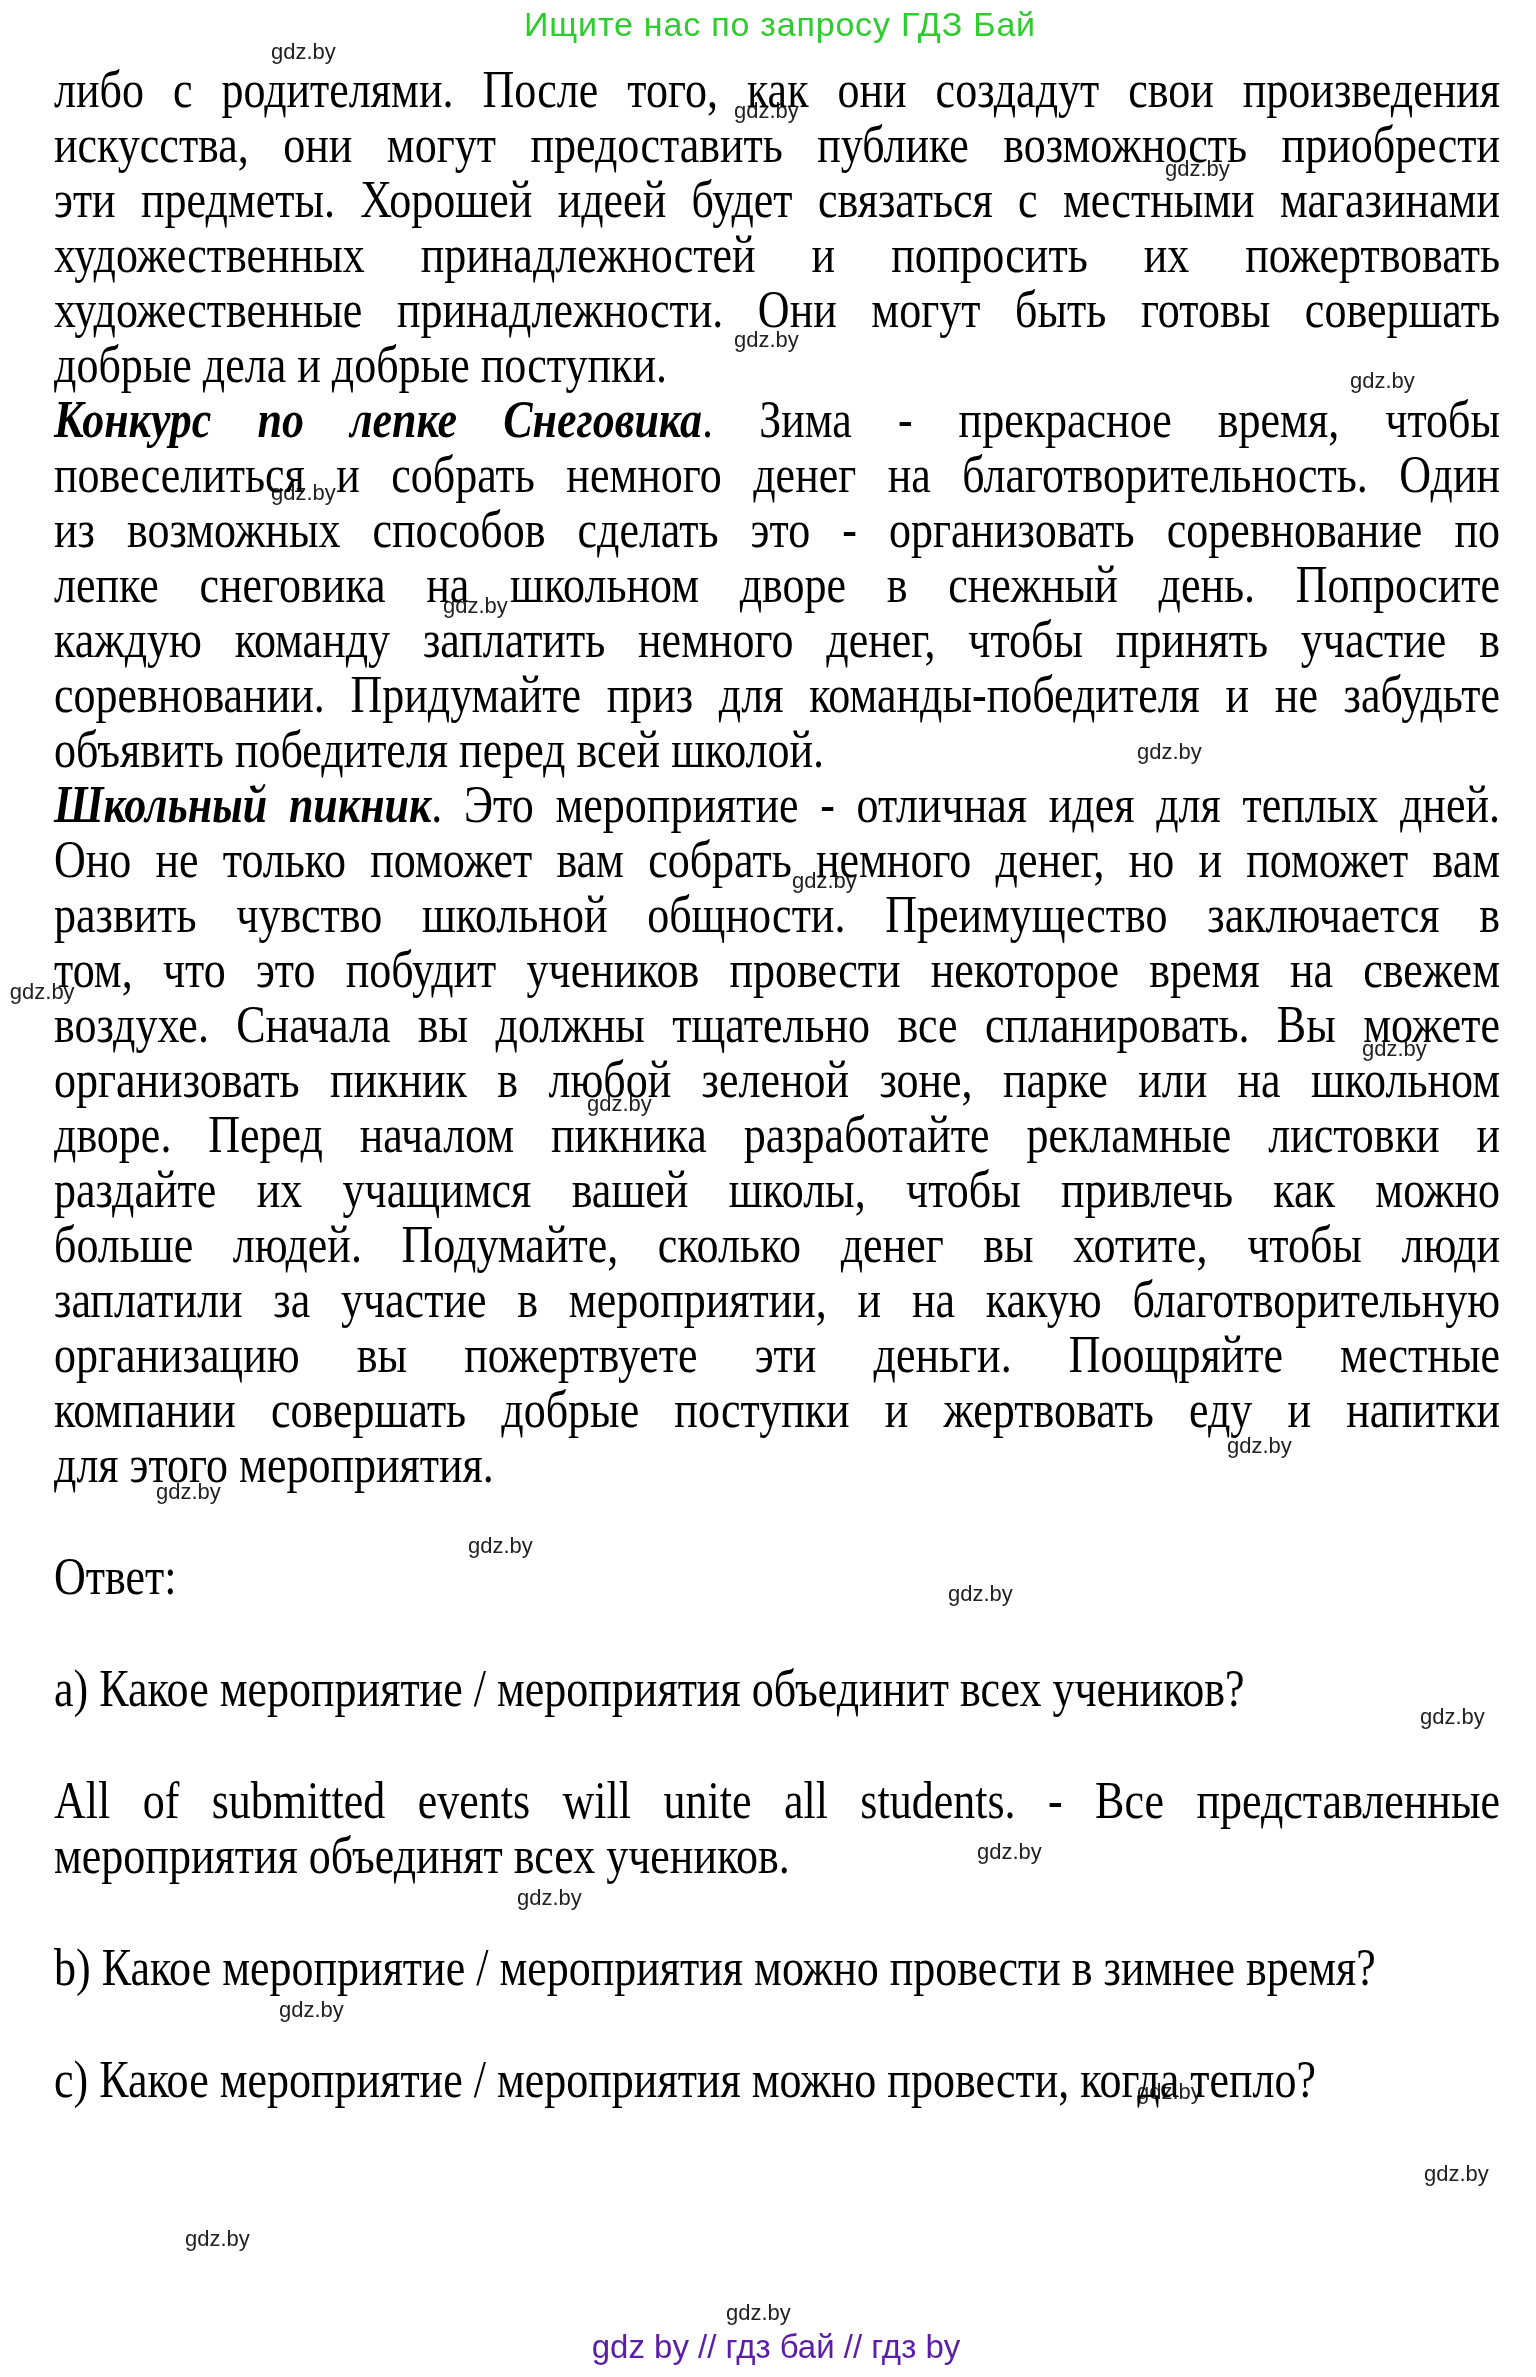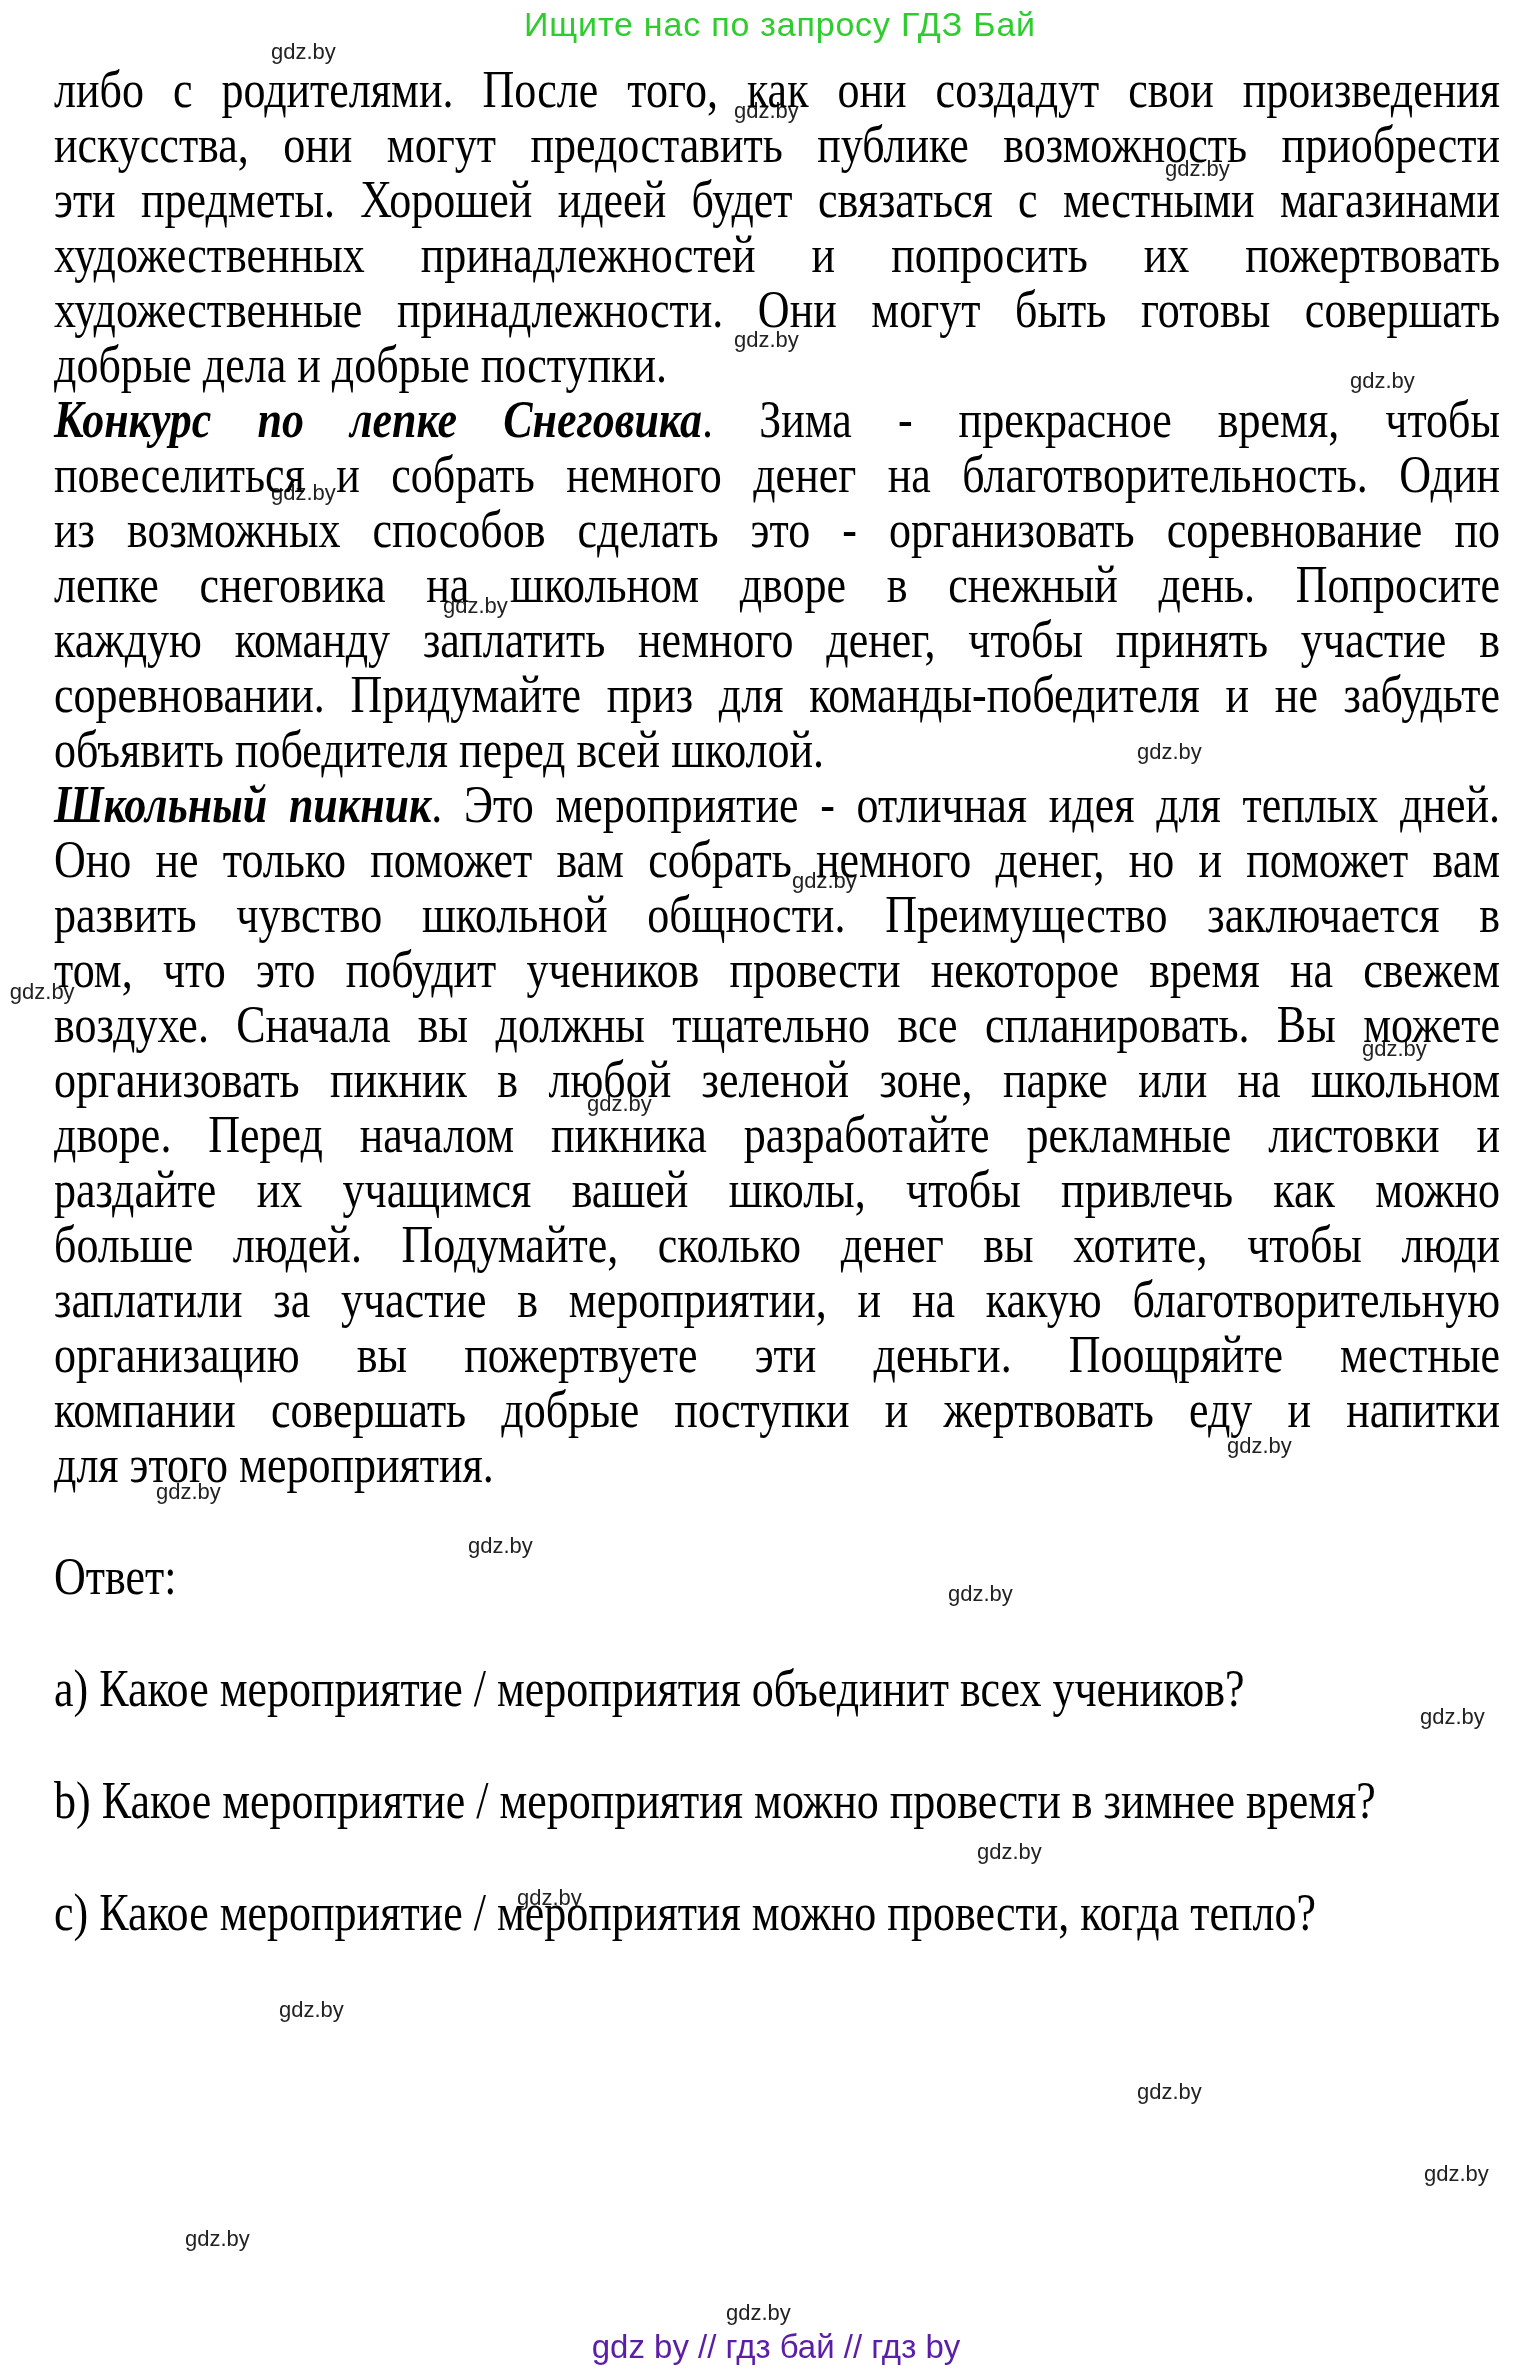--- a/index.html
+++ b/index.html
@@ -114,20 +114,24 @@
       <div class="line">заплатили за участие в мероприятии, и на какую благотворительную</div>
       <div class="line">организацию вы пожертвуете эти деньги. Поощряйте местные</div>
       <div class="line">компании совершать добрые поступки и жертвовать еду и напитки</div>
       <div class="line lastline">для этого мероприятия.</div>
     </div>
 
     <div class="line lastline gapbefore">Ответ:</div>
 
     <div class="line lastline gapbefore">a) Какое мероприятие / мероприятия объединит всех учеников?</div>
 
+    <div class="gapbefore">
+      <div class="line">All of submitted events will unite all students. - Все представленные</div>
+      <div class="line lastline">мероприятия объединят всех учеников.</div>
+    </div>
 
     <div class="line lastline gapbefore">b) Какое мероприятие / мероприятия можно провести в зимнее время?</div>
 
 
     <div class="line lastline gapbefore">c) Какое мероприятие / мероприятия можно провести, когда тепло?</div>
 
   </div>
 
   <div class="footer">gdz by  //  гдз бай  //  гдз by</div>
 

